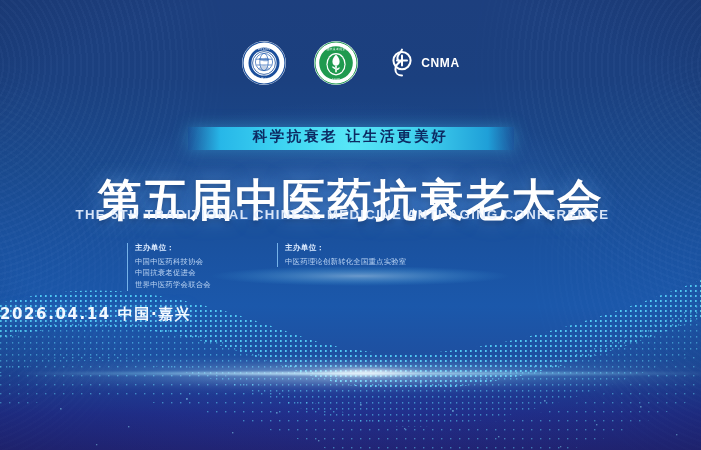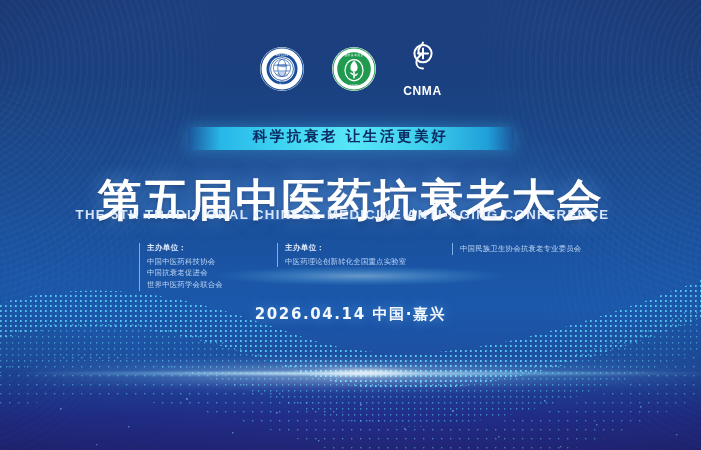--- a/index.html
+++ b/index.html
@@ -85,21 +85,21 @@
     filter: blur(2px); pointer-events: none;
   }
 
   
   .logos {
     position: absolute; top: 40px; left: 0; right: 0;
     display: flex; justify-content: center; align-items: center; gap: 26px;
   }
   .logo { position: relative; }
   .logo svg { display: block; }
-  .cnma-wrap { display: flex; flex-direction: column; align-items: center; gap: 12px; }
+  .cnma-wrap { display: flex; flex-direction: row; align-items: center; gap: 2px; }
   .cnma-text {
     color: #ffffff; font-size: 12px; font-weight: 700; letter-spacing: .6px;
     font-family: "Liberation Sans", sans-serif;
   }
 
   
   .tagline-bar {
     position: absolute; top: 127px; left: 50%; transform: translateX(-50%);
     width: 326px; height: 23px;
     display: flex; align-items: flex-start; justify-content: center;
@@ -138,21 +138,21 @@
     color: #e8f1ff; opacity: .92;
     font-size: 13.2px; font-weight: 700; letter-spacing: 1.35px;
     font-family: "Liberation Sans", sans-serif;
     white-space: nowrap;
   }
 
   
   .orgs {
     position: absolute; top: 243px; left: 0; right: 0;
     display: flex; justify-content: center; align-items: flex-start;
-    gap: 4px;
+    gap: 16px;
     padding-left: 48px;
   }
   .org-col {
     padding-left: 7px;
     border-left: 1.6px solid rgba(150,210,255,.75);
     color: #cfe2fb;
     font-family: "DejaVu Sans", "Liberation Sans", sans-serif;
   }
   .org-col.c1 { width: 126px; }
   .org-col.c2 { width: 163px; }
@@ -161,21 +161,21 @@
     font-size: 7.6px; font-weight: 700; color: #dcebff;
     letter-spacing: .3px; margin-bottom: 2.5px; white-space: nowrap;
   }
   .org-line {
     font-size: 7.4px; line-height: 1.62; color: #bcd5f4;
     letter-spacing: .2px; white-space: nowrap;
   }
 
   
   .dateline {
-    position: absolute; top: 305px; left: 0; right: 0; text-align: center;
+    position: absolute; top: 305px; left: 0; right: 0; 
     color: #f2f8ff;
     font-size: 15px; font-weight: 700; letter-spacing: 1.6px;
     font-family: "DejaVu Sans", "Liberation Sans", sans-serif;
     text-shadow: 0 0 12px rgba(120,195,255,.5);
     white-space: nowrap;
   }
 </style>
 </head>
 <body>
 
@@ -329,20 +329,19 @@
       <div class="org-line">中国抗衰老促进会</div>
       <div class="org-line">世界中医药学会联合会</div>
     </div>
 
     <div class="org-col c2">
       <div class="org-head">主办单位：</div>
       <div class="org-line">中医药理论创新转化全国重点实验室</div>
     </div>
 
     <div class="org-col c3">
-      <div class="org-line">中国民族卫生协会抗衰老专业委员会</div>
     </div>
 
   </div>
 
   <div class="dateline">2026.04.14 中国·嘉兴</div>
 
 </div>
 
 </body></html>

